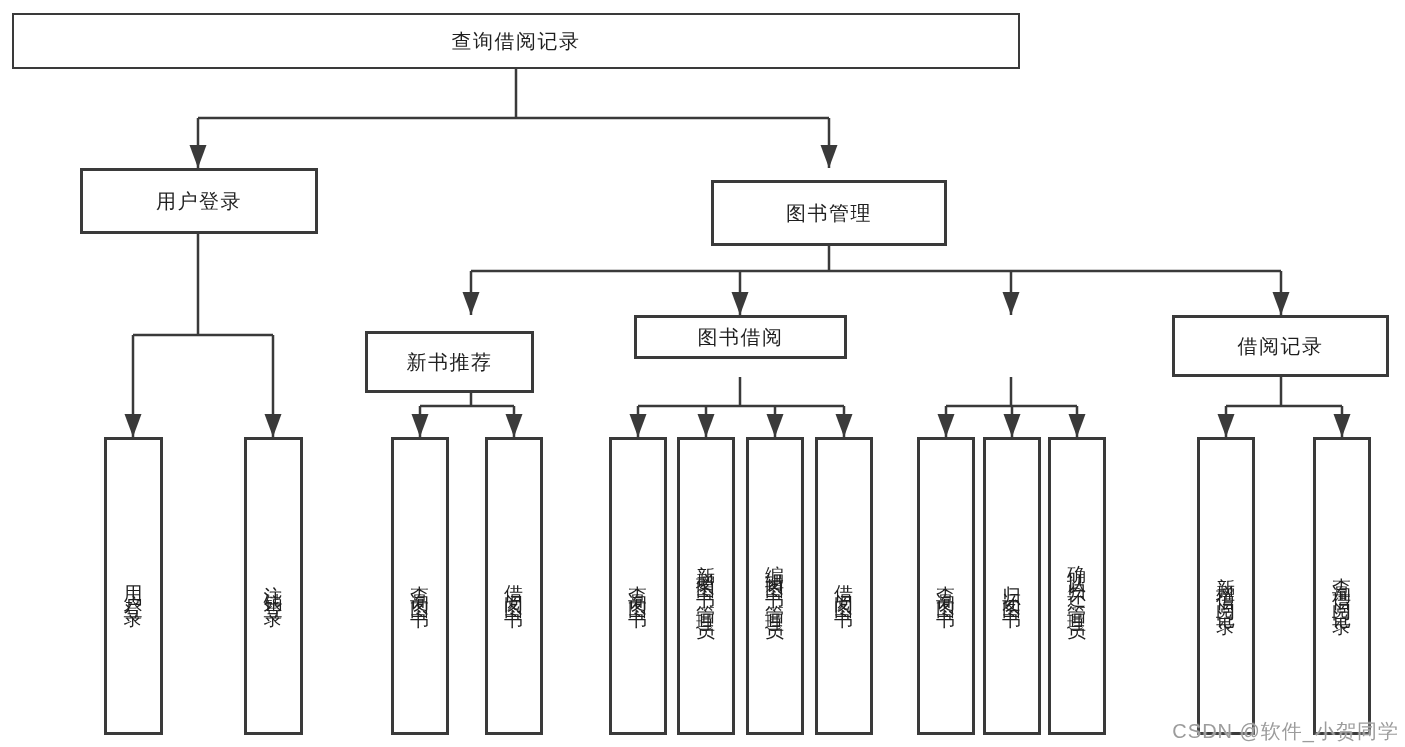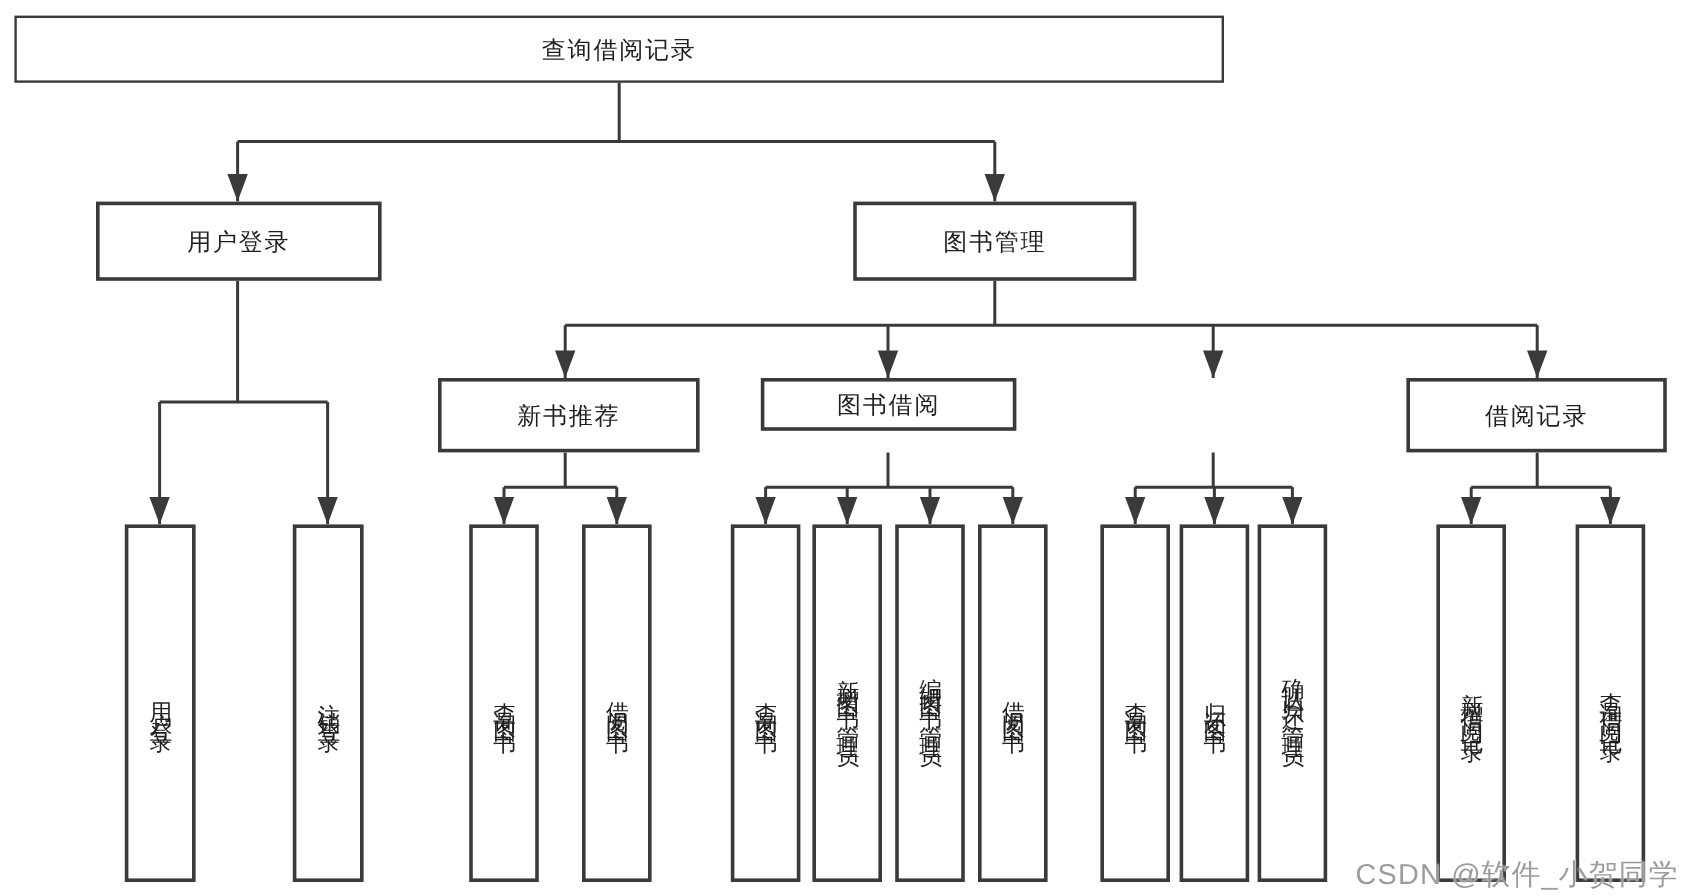--- a/index.html
+++ b/index.html
@@ -13,21 +13,21 @@
     display:flex;align-items:center;justify-content:center;box-sizing:border-box;
   }
   .box.root{border-width:2px;}
   .box.h span{font-size:20px;letter-spacing:1.5px;white-space:nowrap;}
   .box.v span{
     writing-mode:vertical-rl;text-orientation:mixed;
     font-size:19px;letter-spacing:8px;line-height:1;white-space:nowrap;
   }
   .watermark{
     position:absolute;right:6px;bottom:2px;z-index:5;
-    font-size:24px;color:#9c9c9c;letter-spacing:1px;
+    font-size:20px;color:#9c9c9c;letter-spacing:1px;
     text-shadow:0 0 2px #ffffff;
   }
 </style>
 </head>
 <body>
 
 <div class="canvas">
 
   <svg class="connectors" width="1405" height="747" viewBox="0 0 1405 747" xmlns="http://www.w3.org/2000/svg">
     <defs>
@@ -66,25 +66,25 @@
     </g>
   </svg>
 
   <div class="box h root" style="left:12px;top:13px;width:1008px;height:56px">
     <span>查询借阅记录</span>
   </div>
 
   <div class="box h" style="left:80px;top:168px;width:238px;height:66px">
     <span>用户登录</span>
   </div>
-  <div class="box h" style="left:711px;top:168px;width:236px;height:66px">
+  <div class="box h" style="left:711px;top:180px;width:236px;height:66px">
     <span>图书管理</span>
   </div>
 
-  <div class="box h" style="left:365px;top:315px;width:218px;height:62px">
+  <div class="box h" style="left:365px;top:331px;width:169px;height:62px">
     <span>新书推荐</span>
   </div>
   <div class="box h" style="left:634px;top:315px;width:213px;height:44px">
     <span>图书借阅</span>
   </div>
   <div class="box h" style="left:1172px;top:315px;width:217px;height:62px">
     <span>借阅记录</span>
   </div>
 
   <div class="box v" style="left:104px;top:437px;width:59px;height:298px">

